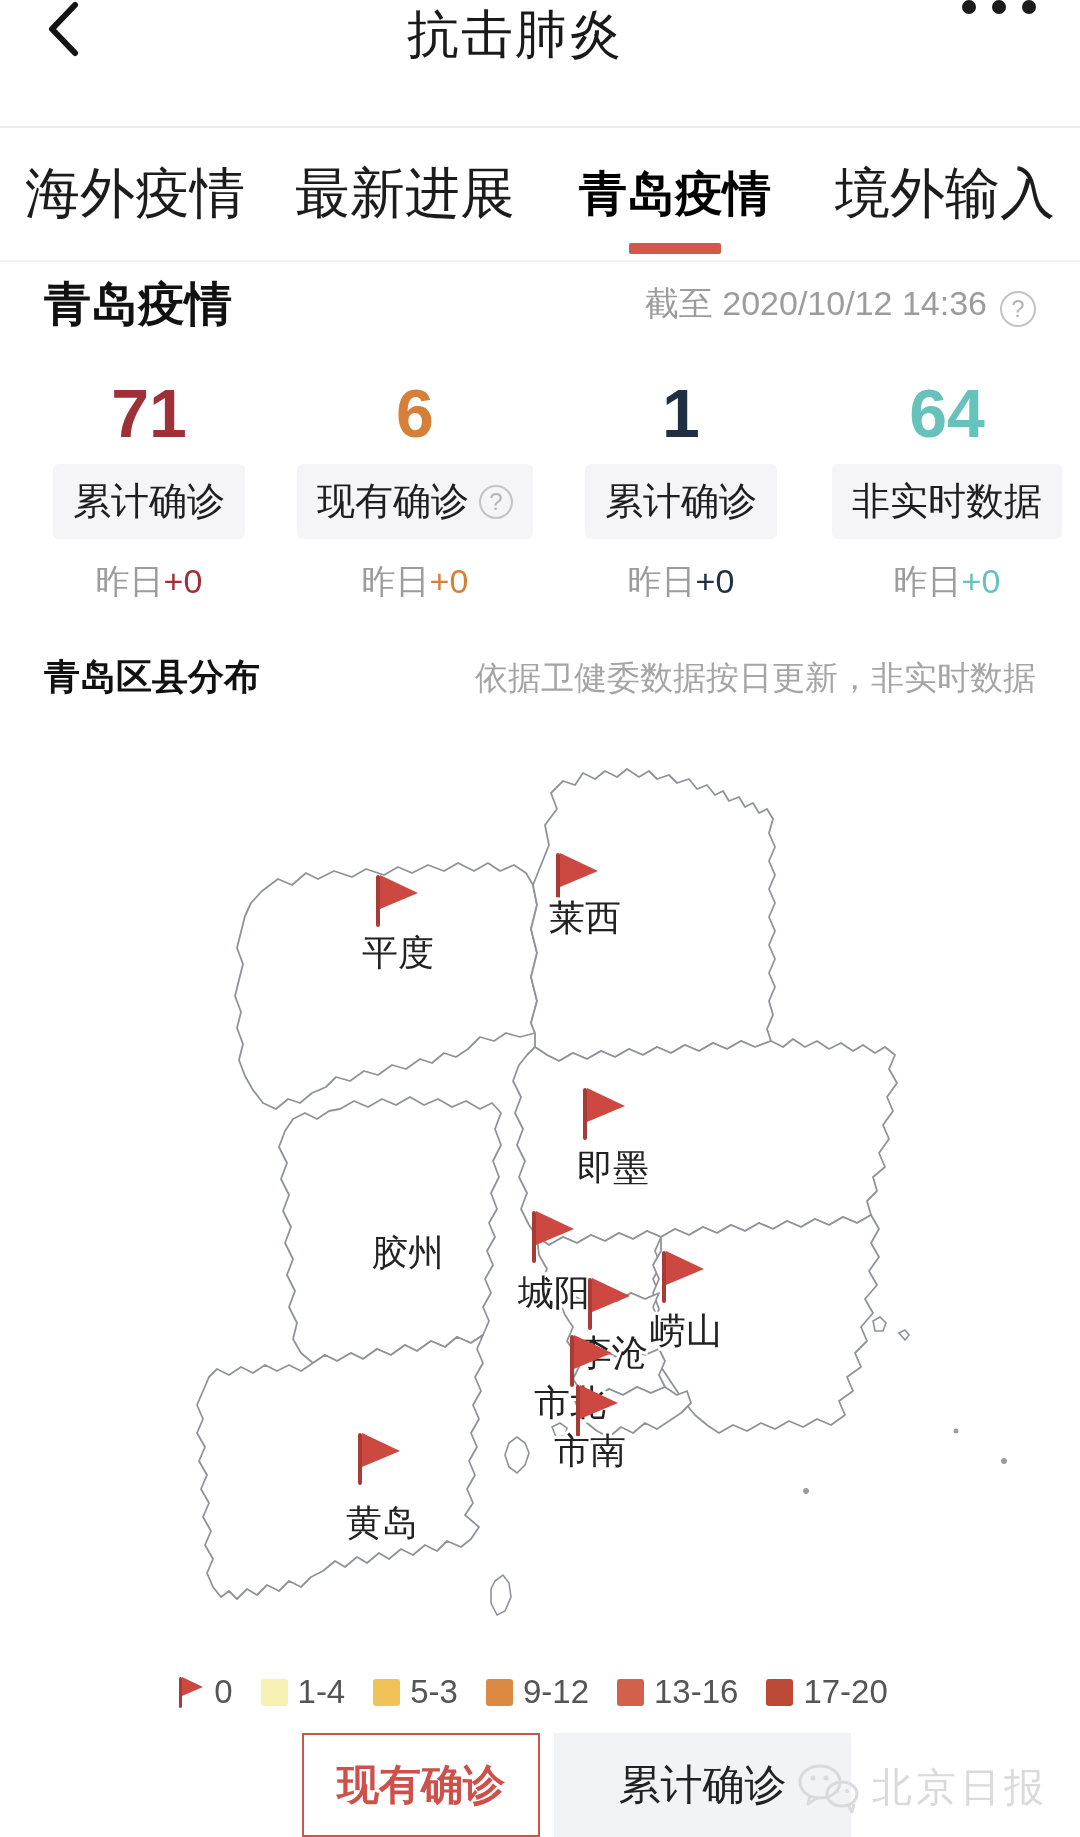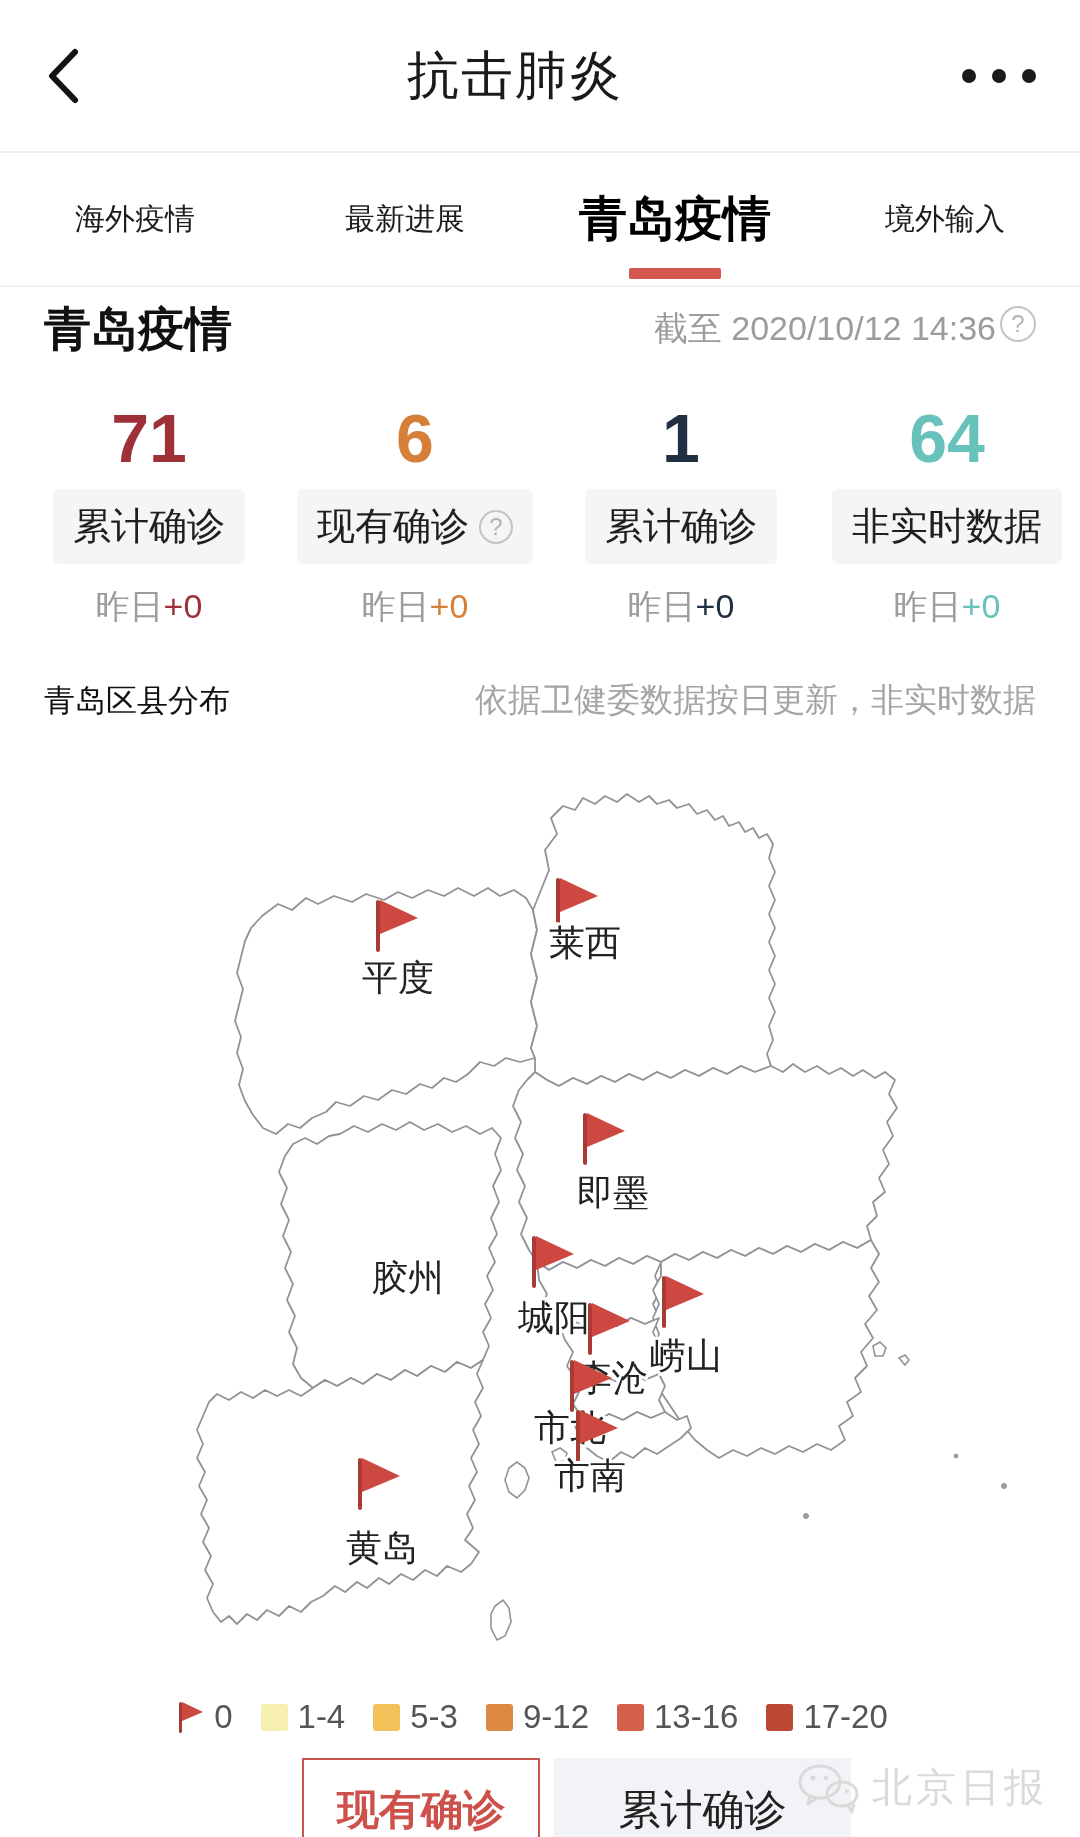--- a/index.html
+++ b/index.html
@@ -1,59 +1,59 @@
 <!DOCTYPE html>
 <html><head>
 <meta charset="utf-8">
 <style>
   * { margin:0; padding:0; box-sizing:border-box; }
   html,body { background:#fff; }
   body { font-family:"Liberation Sans","DejaVu Sans",sans-serif; }
   #app { position:relative; width:1080px; height:1837px; margin:0 auto; background:#fff; overflow:hidden; }
 
   
-  .header { height:153px; display:flex; align-items:center; justify-content:space-between;
+  .header { height:128px; display:flex; align-items:flex-start; justify-content:space-between;
             padding:0 44px; border-bottom:2px solid #ededed; }
   .back-btn { width:60px; display:flex; align-items:center; }
   .app-title { font-size:52px; color:#1a1a1a; font-weight:500; letter-spacing:2px; }
   .more-btn { display:flex; gap:16px; align-items:center; width:110px; justify-content:flex-end; }
   .more-btn i { width:14px; height:14px; border-radius:50%; background:#1b1b1b; }
 
   
   .tabs { height:134px; display:flex; align-items:center; border-bottom:2px solid #f1f1f1; }
-  .tab { flex:1; text-align:center; font-size:30px; color:#1c1c1c; position:relative;
+  .tab { flex:1; text-align:center; font-size:55px; color:#1c1c1c; position:relative;
          height:100%; display:flex; align-items:center; justify-content:center; }
   .tab.active { font-weight:bold; color:#000; font-size:48px; }
   .tab-underline { position:absolute; left:50%; transform:translateX(-50%); bottom:6px;
                    width:92px; height:11px; border-radius:2px; }
 
   
   .overview-head { margin-top:14px; padding:0 44px; height:56px;
                    display:flex; align-items:center; justify-content:space-between; }
   .overview-title { font-size:47px; font-weight:bold; color:#111; }
-  .asof-wrap { display:flex; align-items:flex-start; gap:4px; }
+  .asof-wrap { display:flex; align-items:flex-end; gap:13px; }
   .asof { font-size:34px; color:#9c9c9c; }
   .help-circle { width:36px; height:36px; border:2px solid #c3c3c3; border-radius:50%;
                  color:#b3b3b3; font-size:24px; display:inline-flex; align-items:center;
                  justify-content:center; line-height:1; }
 
   
   .stats { margin-top:46px; display:grid; grid-template-columns:repeat(4,1fr);padding-left:16px; }
   .stat-col { display:flex; flex-direction:column; align-items:center; }
   .stat-value { font-size:68px; font-weight:bold; line-height:70px; }
   .stat-chip { margin-top:16px; background:#f5f5f7; border-radius:6px; padding:12px 20px;
                font-size:38px; color:#1f1f1f; display:flex; align-items:center; gap:10px; }
   .stat-chip .help-circle { width:34px; height:34px; }
   .stat-delta { margin-top:20px; font-size:34px; }
   .delta-label { color:#9c9c9c; }
 
   
   .district-head { margin-top:48px; padding:0 44px; height:50px;
                    display:flex; align-items:baseline; justify-content:space-between; }
-  .district-title { font-size:31px; font-weight:normal; color:#111; }
+  .district-title { font-size:36px; font-weight:bold; color:#111; }
   .district-note { font-size:33px; color:#a5a5a5; }
 
   
   .map-wrap { position:relative; height:960px; }
   .map-wrap svg { display:block; width:1080px; height:960px; }
   .district { fill:#fff; stroke-width:1.8; stroke-linejoin:round; }
   .islet { fill:#fff; stroke-width:1.6; }
   .speck { fill:#9aa0a5; }
   .maplabel { font-size:36px; fill:#222; paint-order:stroke; stroke:#ffffff; stroke-width:6px;
               text-anchor:middle; font-family:"Liberation Sans","DejaVu Sans",sans-serif; }

